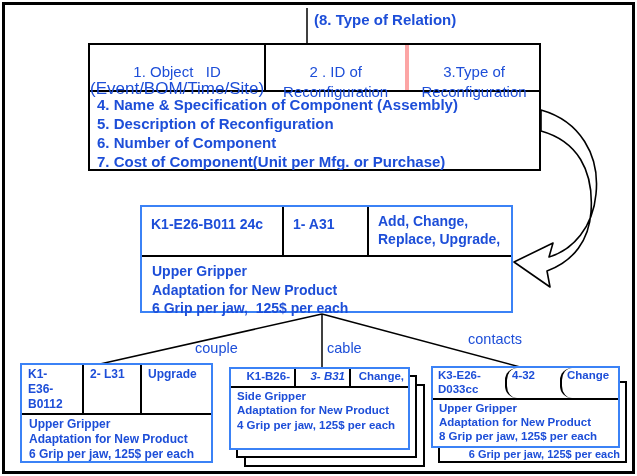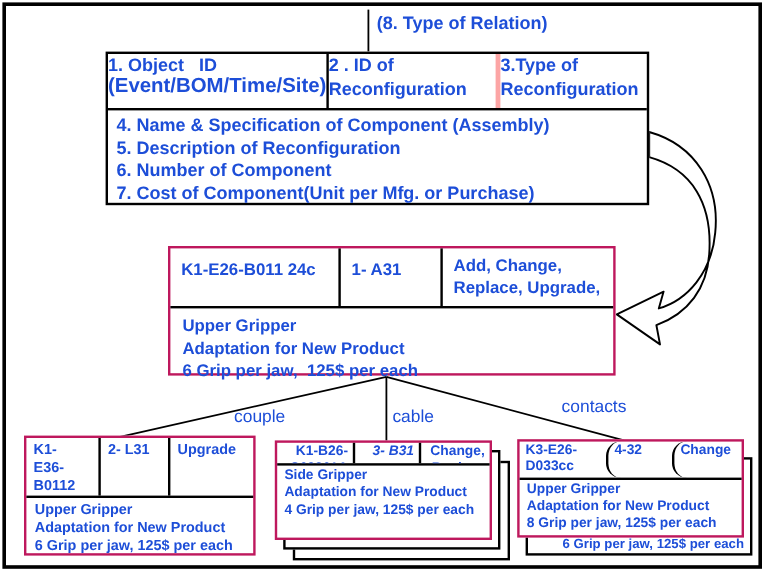--- a/index.html
+++ b/index.html
@@ -9,31 +9,31 @@
     -webkit-font-smoothing:antialiased;
   }
   .frame{position:absolute;inset:2px;border:3px solid #000;}
   .overlay{position:absolute;left:0;top:0;width:637px;height:476px;pointer-events:none;}
   .abs{position:absolute;box-sizing:border-box;}
   
   .toplabel{left:314px;top:11px;font-size:15px;font-weight:700;white-space:nowrap;letter-spacing:0;}
   
   .maintable{left:88px;top:43px;width:453px;height:128px;border:2px solid #000;background:#fff;}
   .headrow{display:flex;height:47px;border-bottom:2px solid #000;box-sizing:border-box;}
-  .hcell{box-sizing:border-box;text-align:left;padding-top:0;font-weight:700;}
+  .hcell{box-sizing:border-box;text-align:center;padding-top:17px;font-weight:400;}
   .hcell.c1{flex:0 0 162px;}
   .hcell.c2{flex:0 0 141px;border-left:2px solid #000;}
   .hcell.c3{flex:1 1 auto;border-left:4px solid #fca5a5;}
   .hl1{font-size:15px;line-height:20px;white-space:pre;}
   .hl2{font-size:17px;line-height:13px;white-space:pre;}
   .hl{font-size:15px;line-height:20px;white-space:pre;}
   .attrsec{padding:3px 7px 0 7px;}
   .attrline{font-size:15px;line-height:19px;font-weight:700;white-space:nowrap;}
   
-  .recbox{border:2px solid #be185d;background:#fff;}
+  .recbox{border:2px solid #3b82f6;background:#fff;}
   .rrow1{display:flex;border-bottom:2px solid #000;box-sizing:border-box;}
   .rcell{box-sizing:border-box;font-weight:700;overflow:hidden;}
   .rcell.d2,.rcell.d3{border-left:2px solid #000;}
   .wrapid{word-wrap:break-word;overflow-wrap:break-word;}
   
   .parentbox{left:140px;top:205px;width:373px;height:108px;}
   .parentbox .rrow1{height:50px;}
   .parentbox .rcell{font-size:14px;padding:8px 9px 0 9px;line-height:18px;}
   .parentbox .rcell.d1{flex:0 0 140px;}
   .parentbox .rcell.d2{flex:0 0 85px;}

